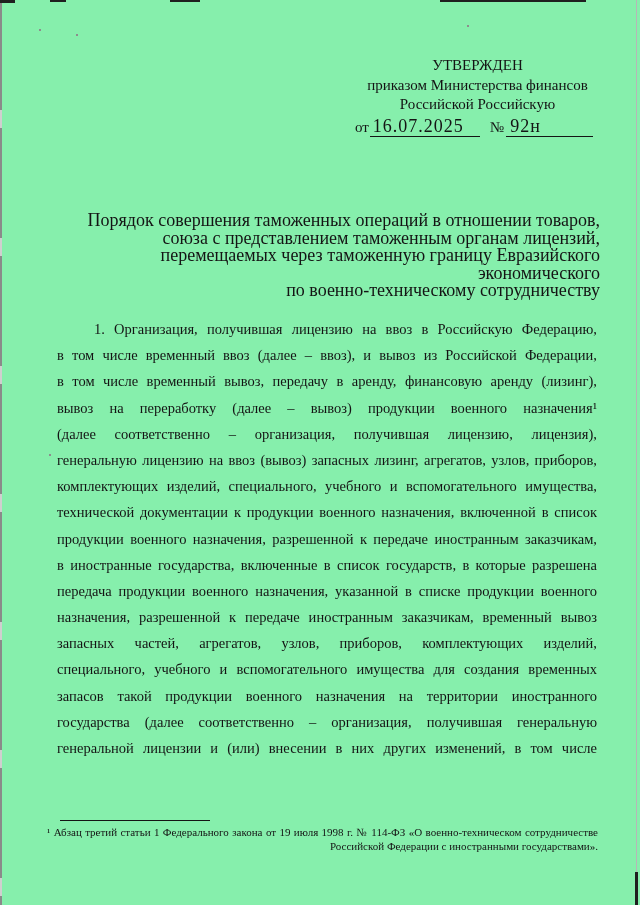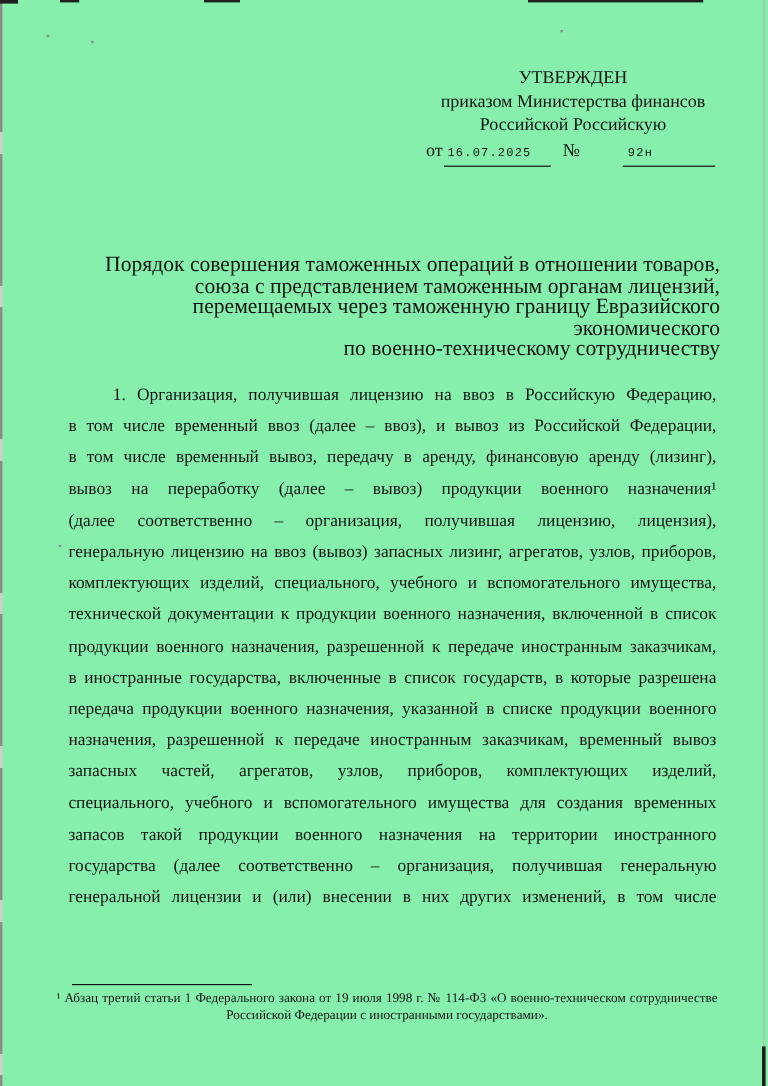--- a/index.html
+++ b/index.html
@@ -19,29 +19,29 @@
     position:absolute; top:56px; left:350px; width:255px;
     text-align:center;
     font-size:15px; line-height:19.5px;
     white-space:nowrap;
   }
   .approval-date-line {
     text-align:left; padding-left:5px; margin-top:2px;
     font-size:15px;
   }
   .fill-value {
-    font-family:Liberation Mono, monospace;
-    font-size:10px;
+    font-family:Liberation Serif, serif;
+    font-size:18px;
     border-bottom:1.5px solid #141414;
     display:inline-block;
     letter-spacing:1px;
     text-align:center;
   }
   .fill-date { padding:0 16px 0 3px; margin-left:1px; }
-  .fill-num  { padding:0 52px 0 4px;margin-left:34px; }
+  .fill-num  { padding:0 52px 0 4px; }
   .no-sign { margin-left:10px; margin-right:2px; }
   
   .title-block {
     position:absolute; top:212px; left:40px; width:560px;
     text-align:right;
     font-weight:normal;
     font-size:18px; line-height:17.5px;
   }
   
   .body-block {
@@ -59,21 +59,21 @@
   .footnote {
     position:absolute; top:820px; left:47px; width:551px;
     font-size:11px; line-height:14px;
   }
   .footnote-sep {
     width:150px; height:0;
     border-top:1.5px solid #141414;
     margin-left:13px; margin-bottom:4px;
   }
   .footnote-line1 { text-align:justify; text-align-last:justify; word-spacing:-0.5px; }
-  .footnote-line2 { text-align:center; }
+  .footnote-line2 { text-align:right; }
   
   .art { position:absolute; background:#1f1f1f; }
   .edge-left {
     position:absolute; left:0; top:0; width:2px; height:905px;
     background:repeating-linear-gradient(180deg,
       #8a8a8a 0px, #8a8a8a 110px,
       #cfcfcf 110px, #cfcfcf 128px);
   }
   .edge-right {
     position:absolute; left:636px; top:0; width:1px; height:905px;

